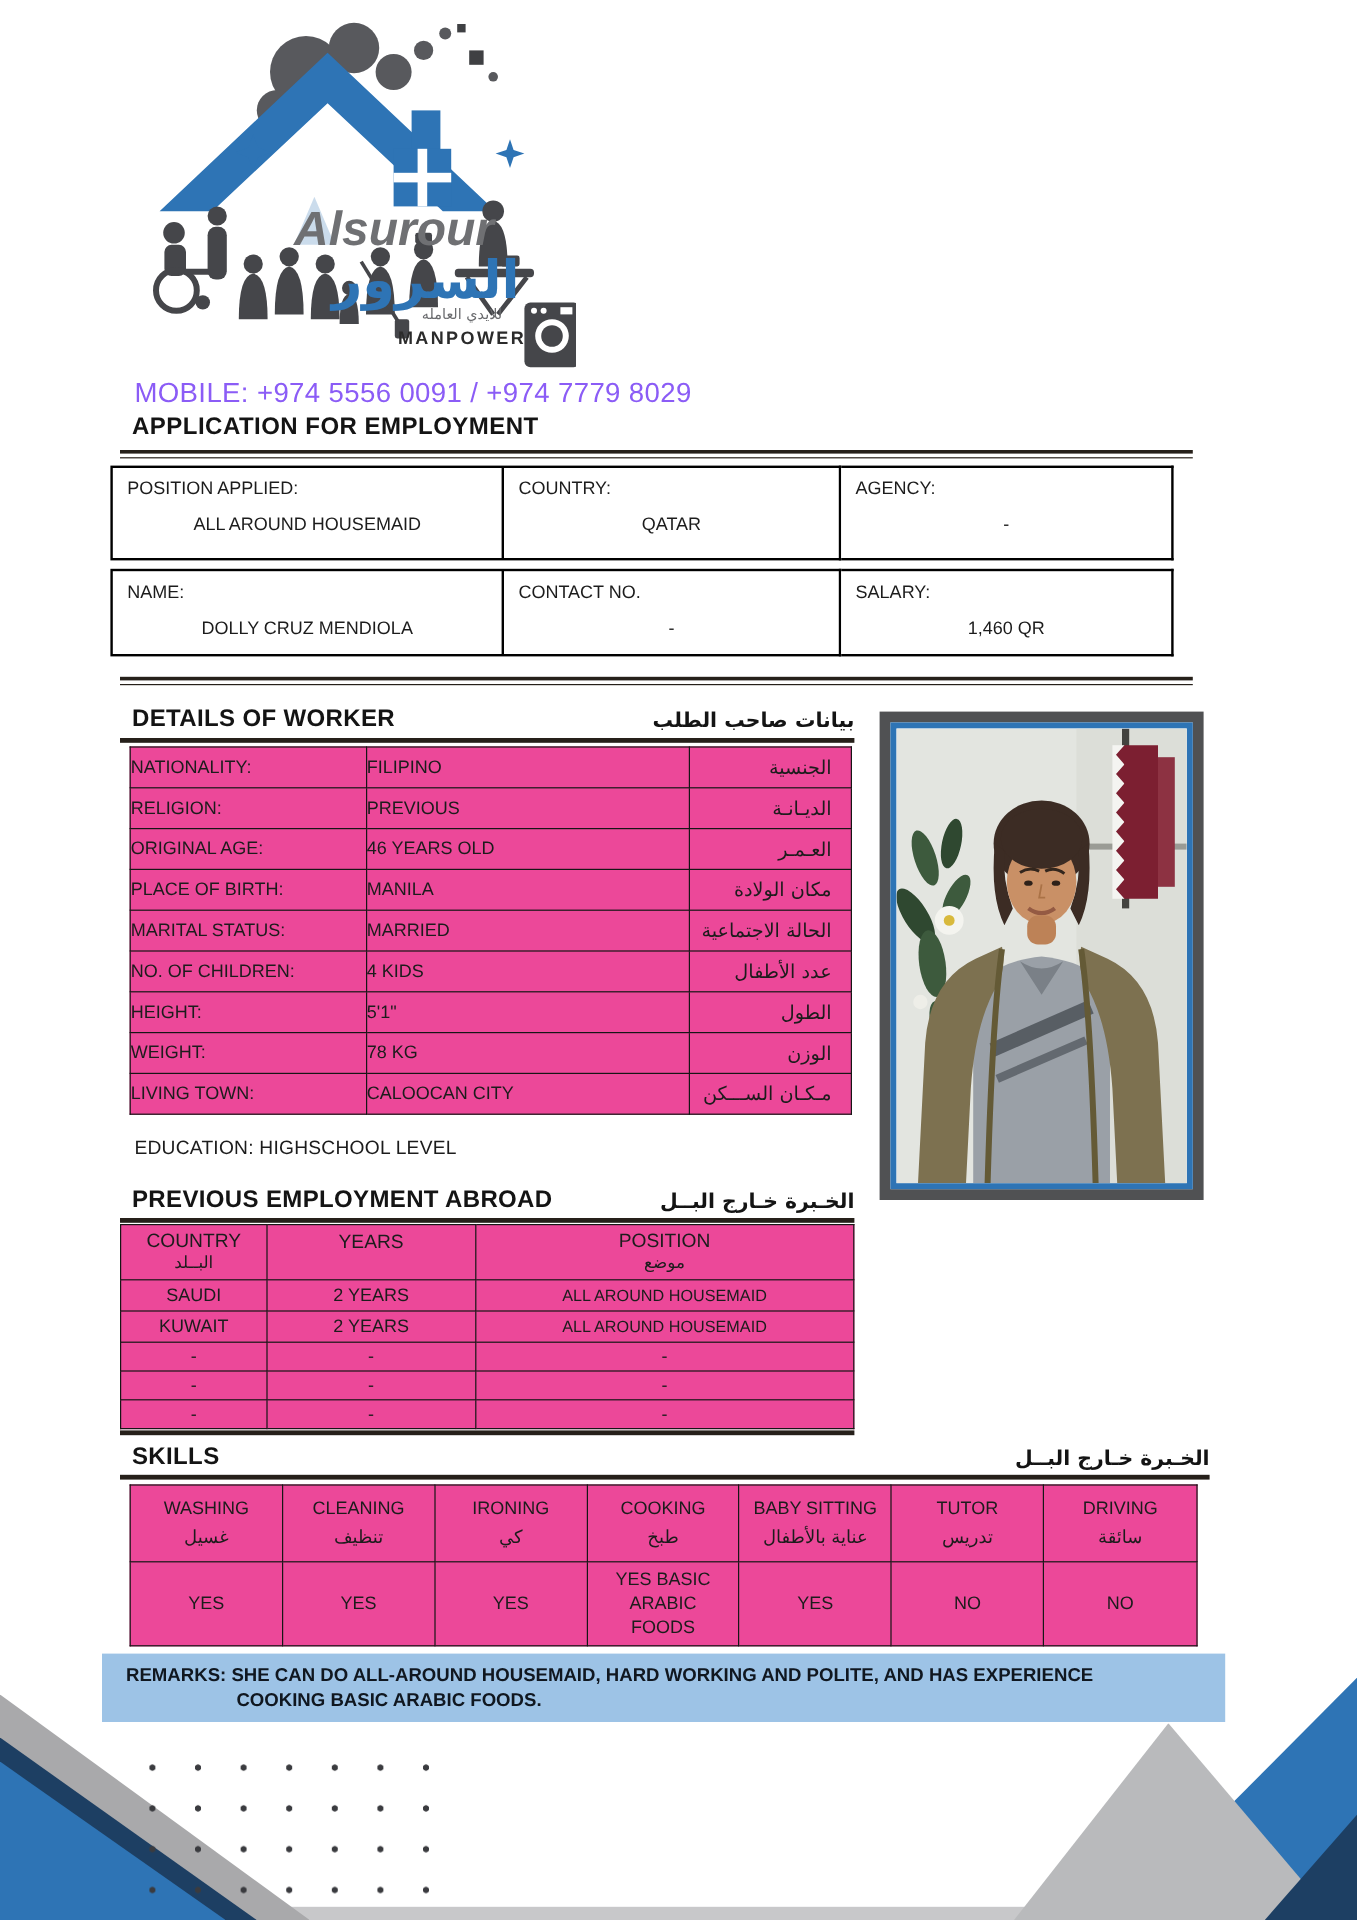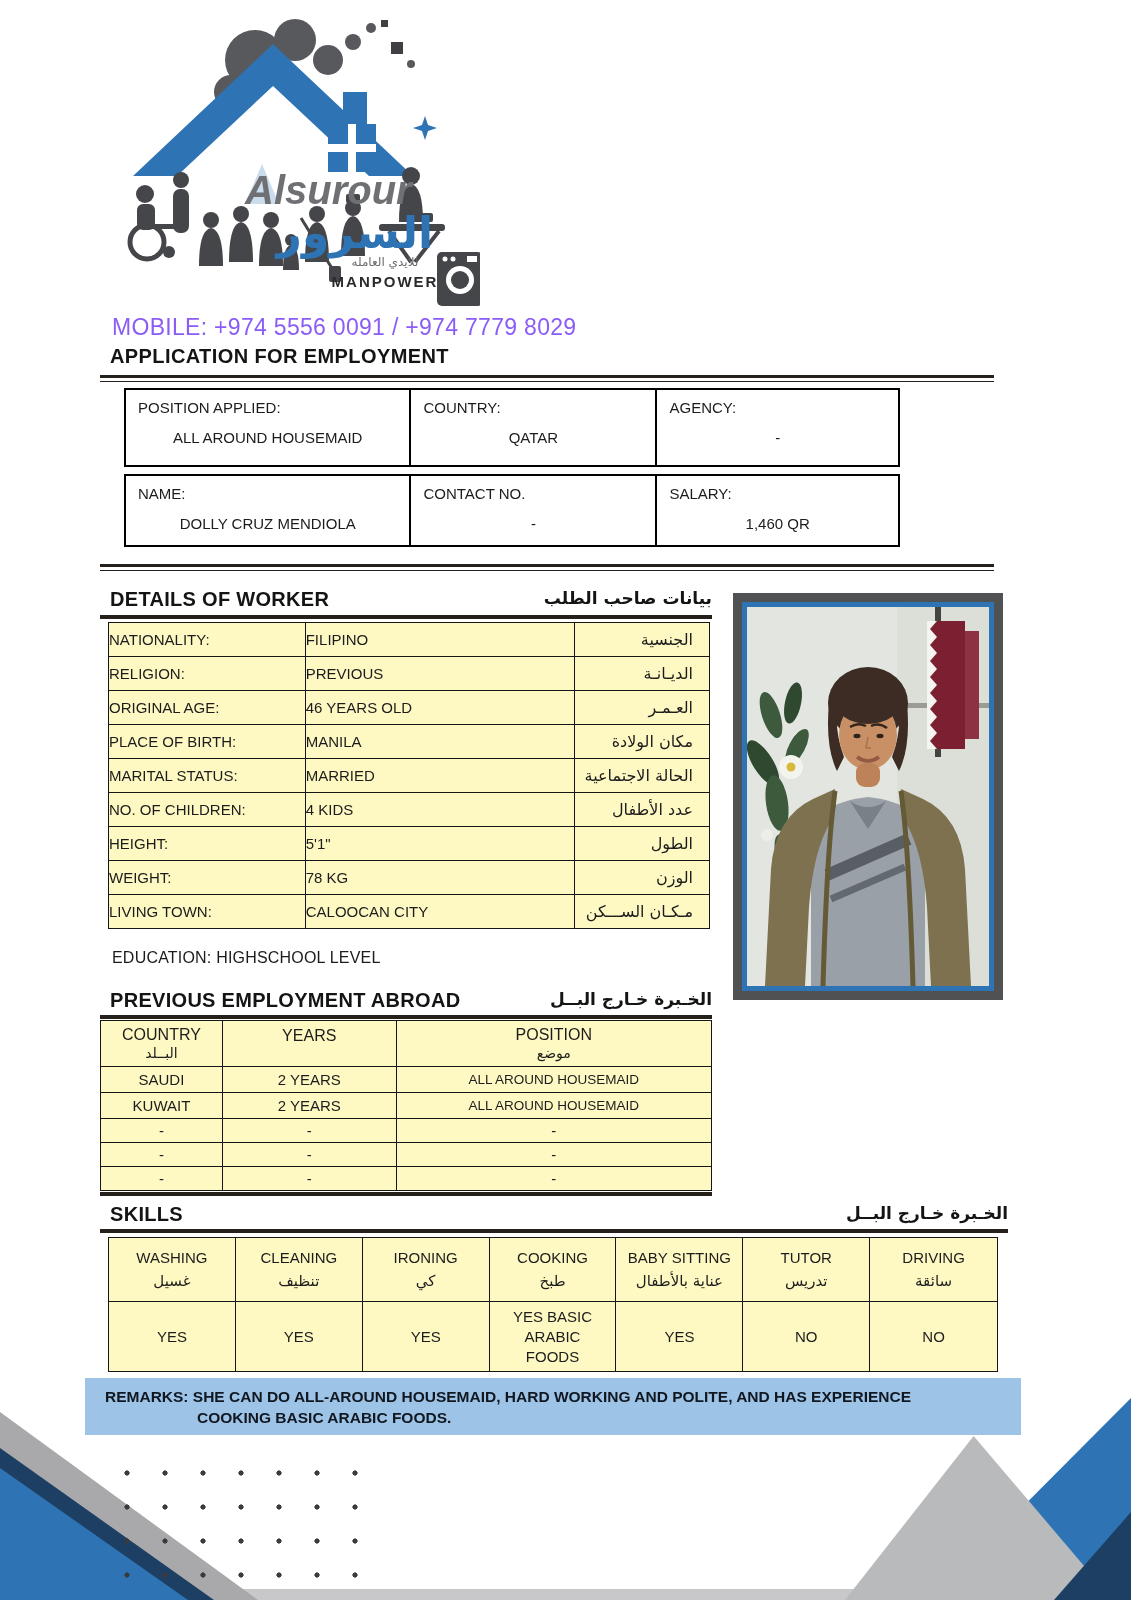--- a/index.html
+++ b/index.html
@@ -8,37 +8,37 @@
 
   
   .rule{position:absolute;height:3.5px;background:#26201a;}
   .rule-double{position:absolute;height:3px;border-top:3.5px solid #26201a;border-bottom:1.5px solid #26201a;}
 
   
   .mobile-line{position:absolute;left:112px;top:314px;font-size:23px;letter-spacing:.3px;color:#8b5cf6;}
   .main-title{position:absolute;left:110px;top:345px;font-size:20px;font-weight:bold;letter-spacing:.4px;color:#141414;}
 
   
-  .app-table{position:absolute;left:124px;top:388px;width:776px;}
+  .app-table{position:absolute;left:92px;top:388px;width:886px;}
   .app-row{display:flex;}
   .app-row.second{margin-top:7px;}
   .app-cell{border:2px solid #000;box-sizing:border-box;background:#fff;}
   .app-cell + .app-cell{border-left:none;}
   .r1{height:79px;} .r2{height:73px;}
   .w1{width:328px;} .w2{width:281px;} .w3{width:277px;}
   .cell-label{font-size:15px;padding:9px 12px 0;color:#1c1c1c;}
   .cell-value{font-size:15px;text-align:center;margin-top:13px;color:#1c1c1c;}
 
   
-  .sec-head{position:absolute;display:flex;justify-content:space-between;align-items:flex-start;}
+  .sec-head{position:absolute;display:flex;justify-content:space-between;align-items:flex-end;}
   .sec-title{font-size:20px;font-weight:bold;letter-spacing:.3px;color:#141414;padding-left:10px;}
   .sec-title-ar{font-size:17px;font-weight:bold;font-family:"DejaVu Sans",sans-serif;direction:rtl;color:#141414;}
 
   
-  table.doc{position:absolute;border-collapse:collapse;background:#fef9c3;}
+  table.doc{position:absolute;border-collapse:collapse;background:#ec4899;}
   table.doc td{border:1.7px solid #161616;font-size:15px;color:#1c1c1c;padding:0;}
 
   .details-table td{height:33px;padding:0 10px;text-align:left;}
   .details-table td.ar{text-align:right;font-family:"DejaVu Sans",sans-serif;direction:rtl;font-size:16px;padding-right:16px;}
 
   .emp-table td{text-align:center;}
   .emp-head-en{font-size:16px;}
   .emp-head-ar{font-size:14px;font-family:"DejaVu Sans",sans-serif;direction:rtl;margin-top:1px;}
 
   .lang-table td{text-align:center;}

